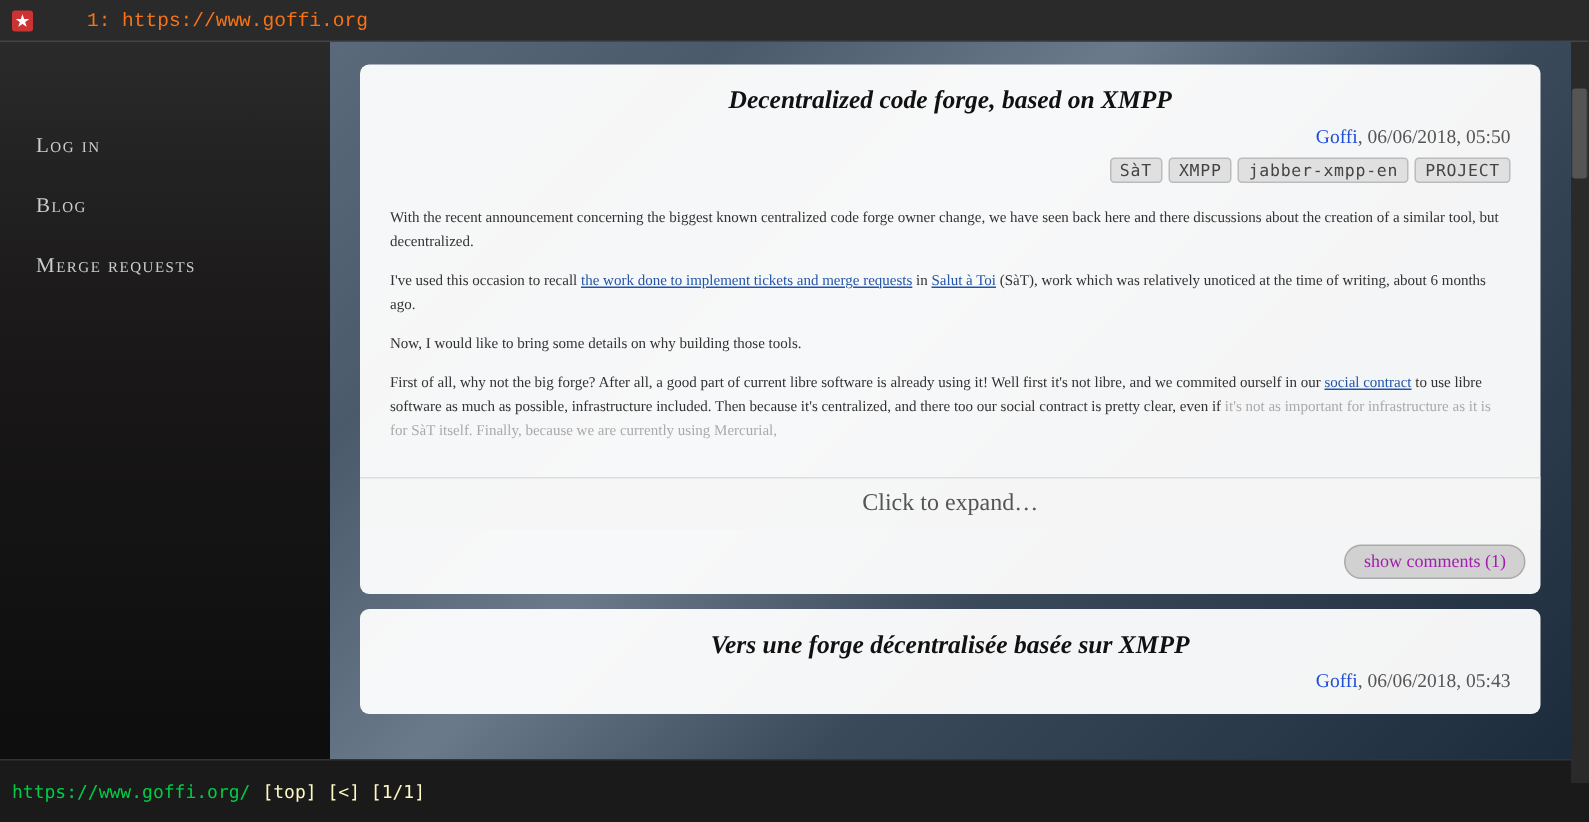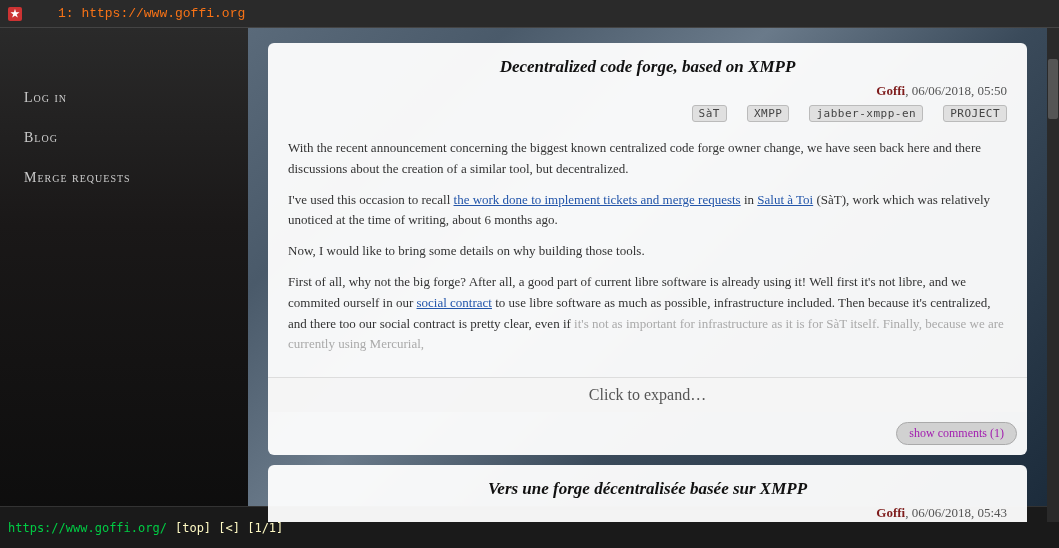--- a/index.html
+++ b/index.html
@@ -44,21 +44,21 @@
     }
 
     
     .main-layout {
       display: flex;
       height: calc(548px - 28px - 26px);
     }
 
     
     .sidebar {
-      width: 248px;
+      width: 220px;
       background: #4d7c0f;
       padding: 20px 0;
       flex-shrink: 0;
       position: relative;
     }
     .sidebar-bg {
       position: absolute;
       top: 0; left: 0; right: 0; bottom: 0;
       background: linear-gradient(180deg, #2a2a2a 0%, #1a1818 40%, #0d0d0d 100%);
       z-index: 0;
@@ -153,46 +153,46 @@
     }
 
     .article-meta {
       text-align: right;
       font-size: 13px;
       color: #555;
       margin-bottom: 6px;
     }
 
     .article-meta .author {
-      font-weight: bold;
-      color: #7f1d1d;
+      font-weight: normal;
+      color: #1d4ed8;
       margin-left: 30px;
     }
 
     .article-tags {
       display: flex;
       justify-content: flex-end;
-      gap: 20px;
+      gap: 4px;
       margin-bottom: 8px;
     }
 
     .tag {
       background: #e0e0e0;
       border: 1px solid #bbb;
       border-radius: 3px;
       padding: 1px 6px;
       font-size: 11px;
       color: #444;
       font-family: monospace;
       letter-spacing: 0.5px;
     }
 
     .article-body {
       padding: 0 20px 12px;
-      font-size: 13px;
+      font-size: 10px;
       line-height: 1.6;
       color: #333;
     }
 
     .article-body p {
       margin-bottom: 10px;
     }
 
     .article-body a {
       color: #2255aa;

